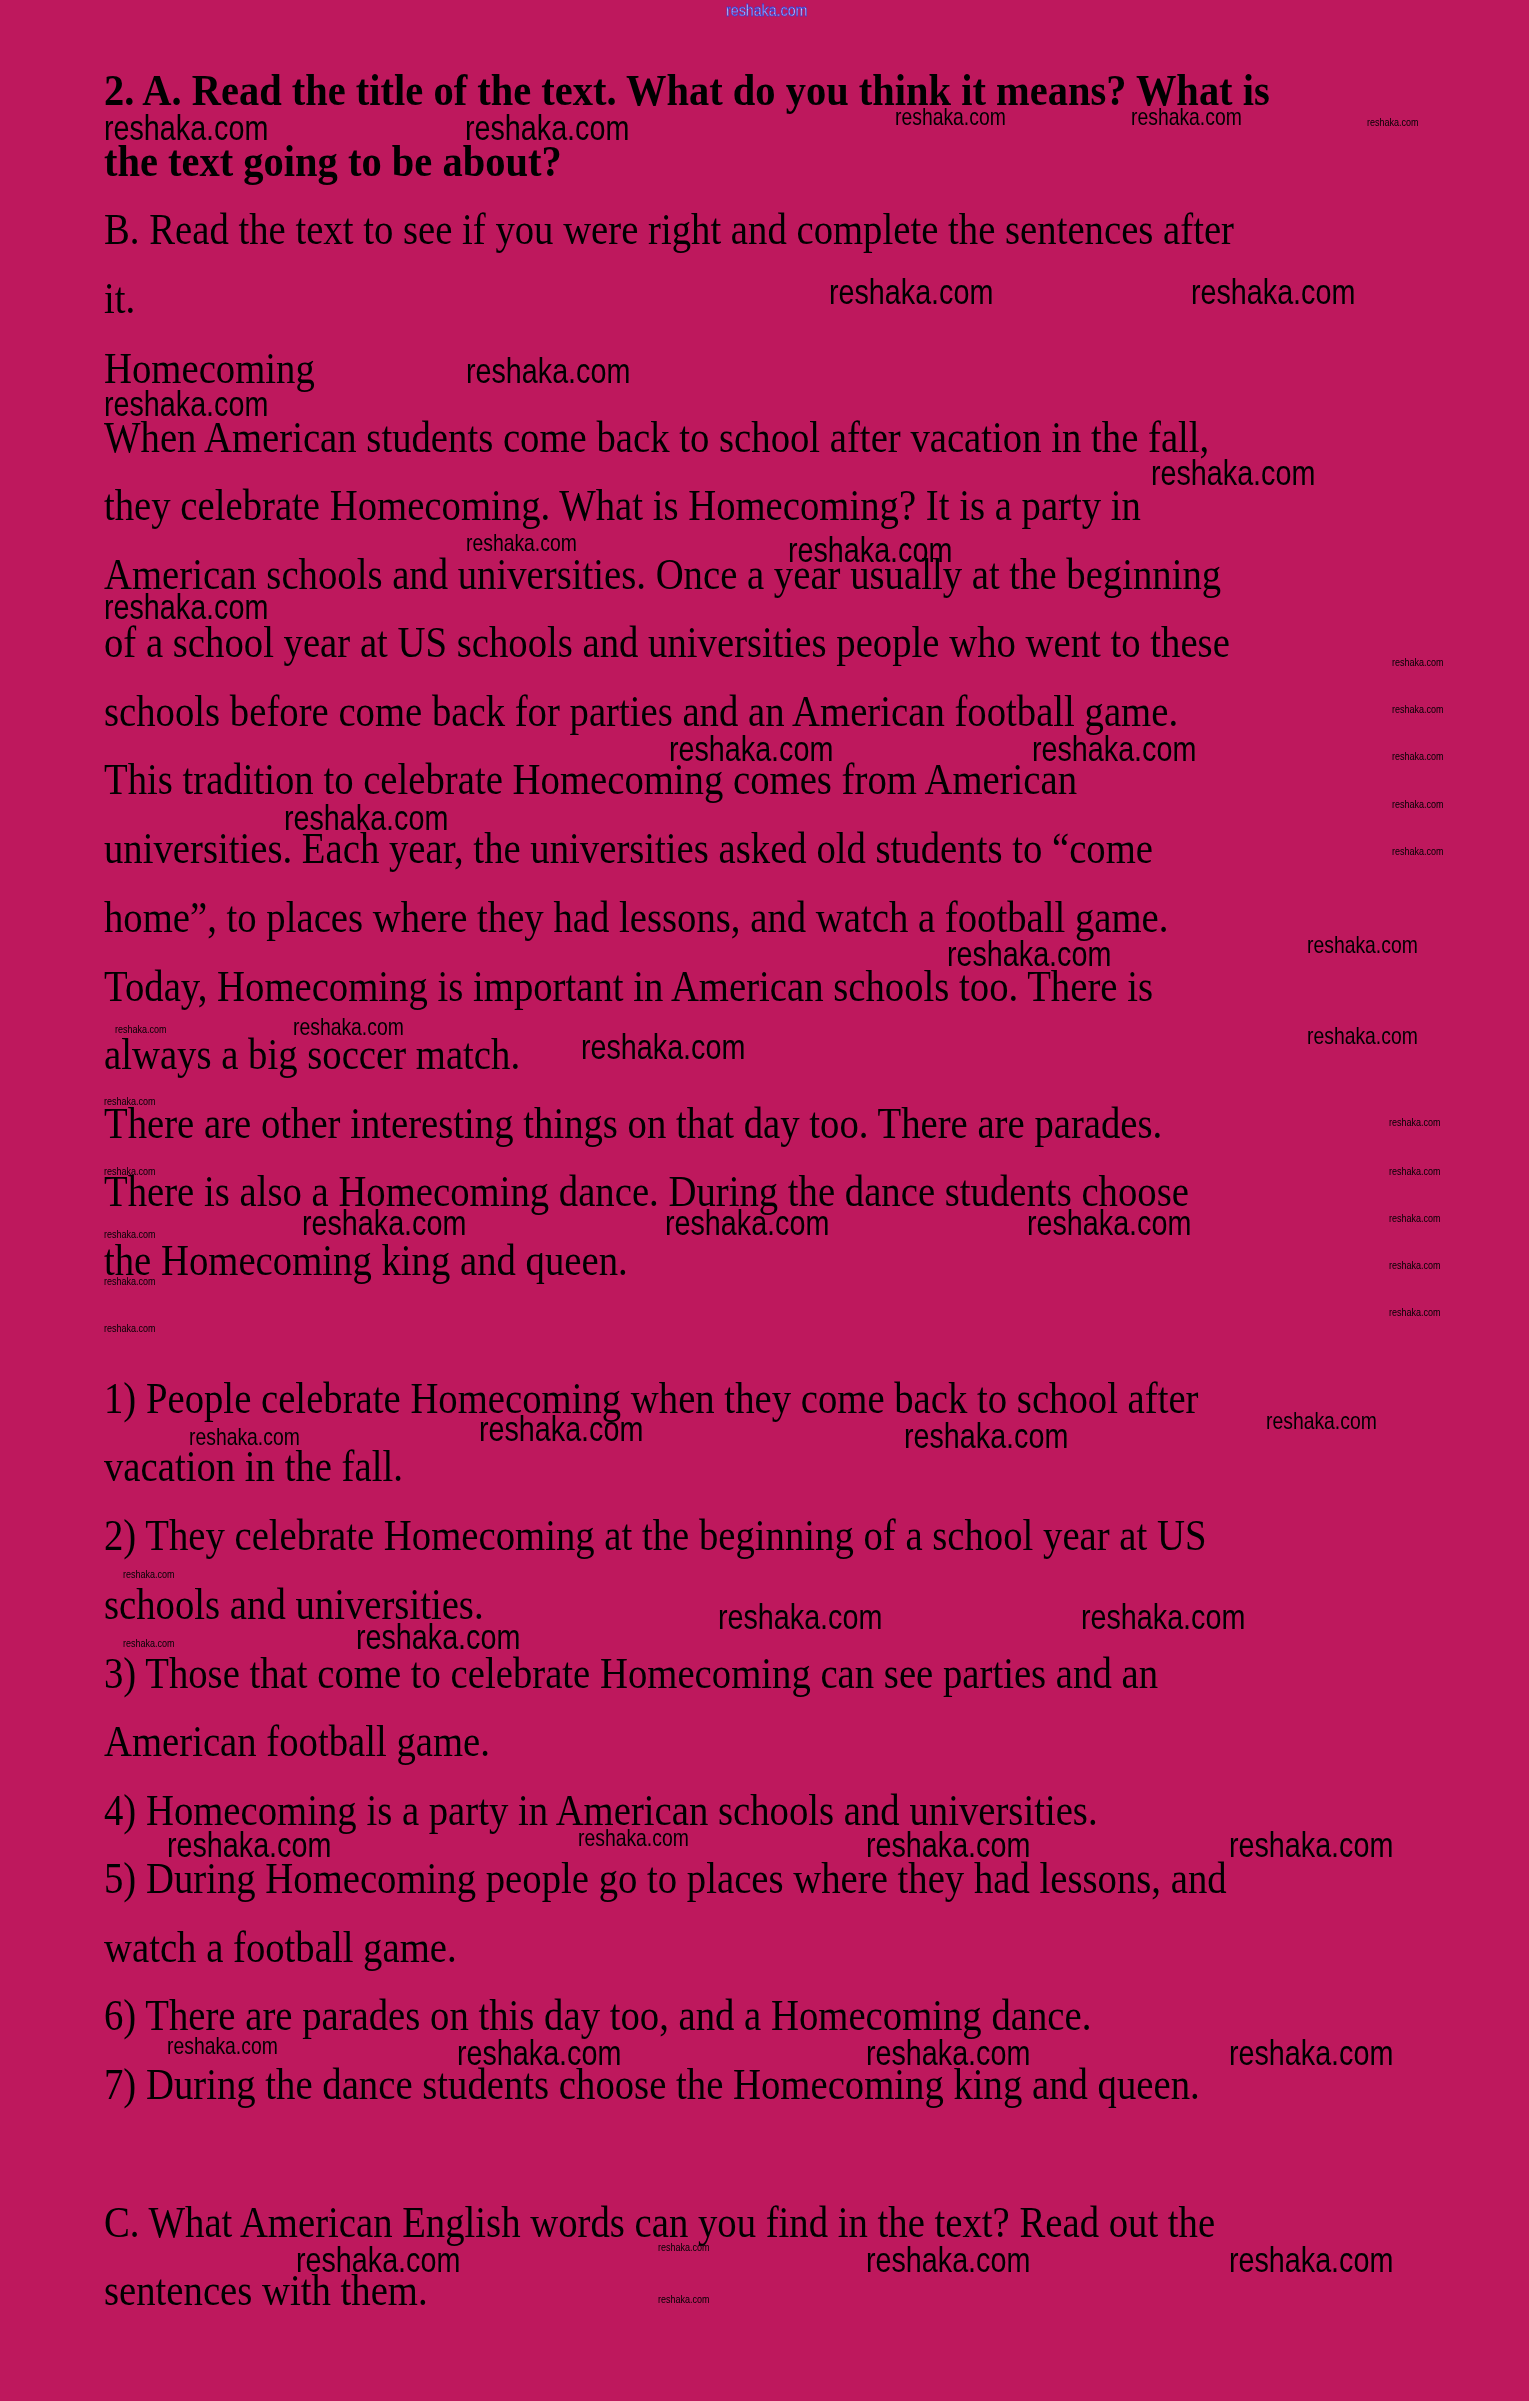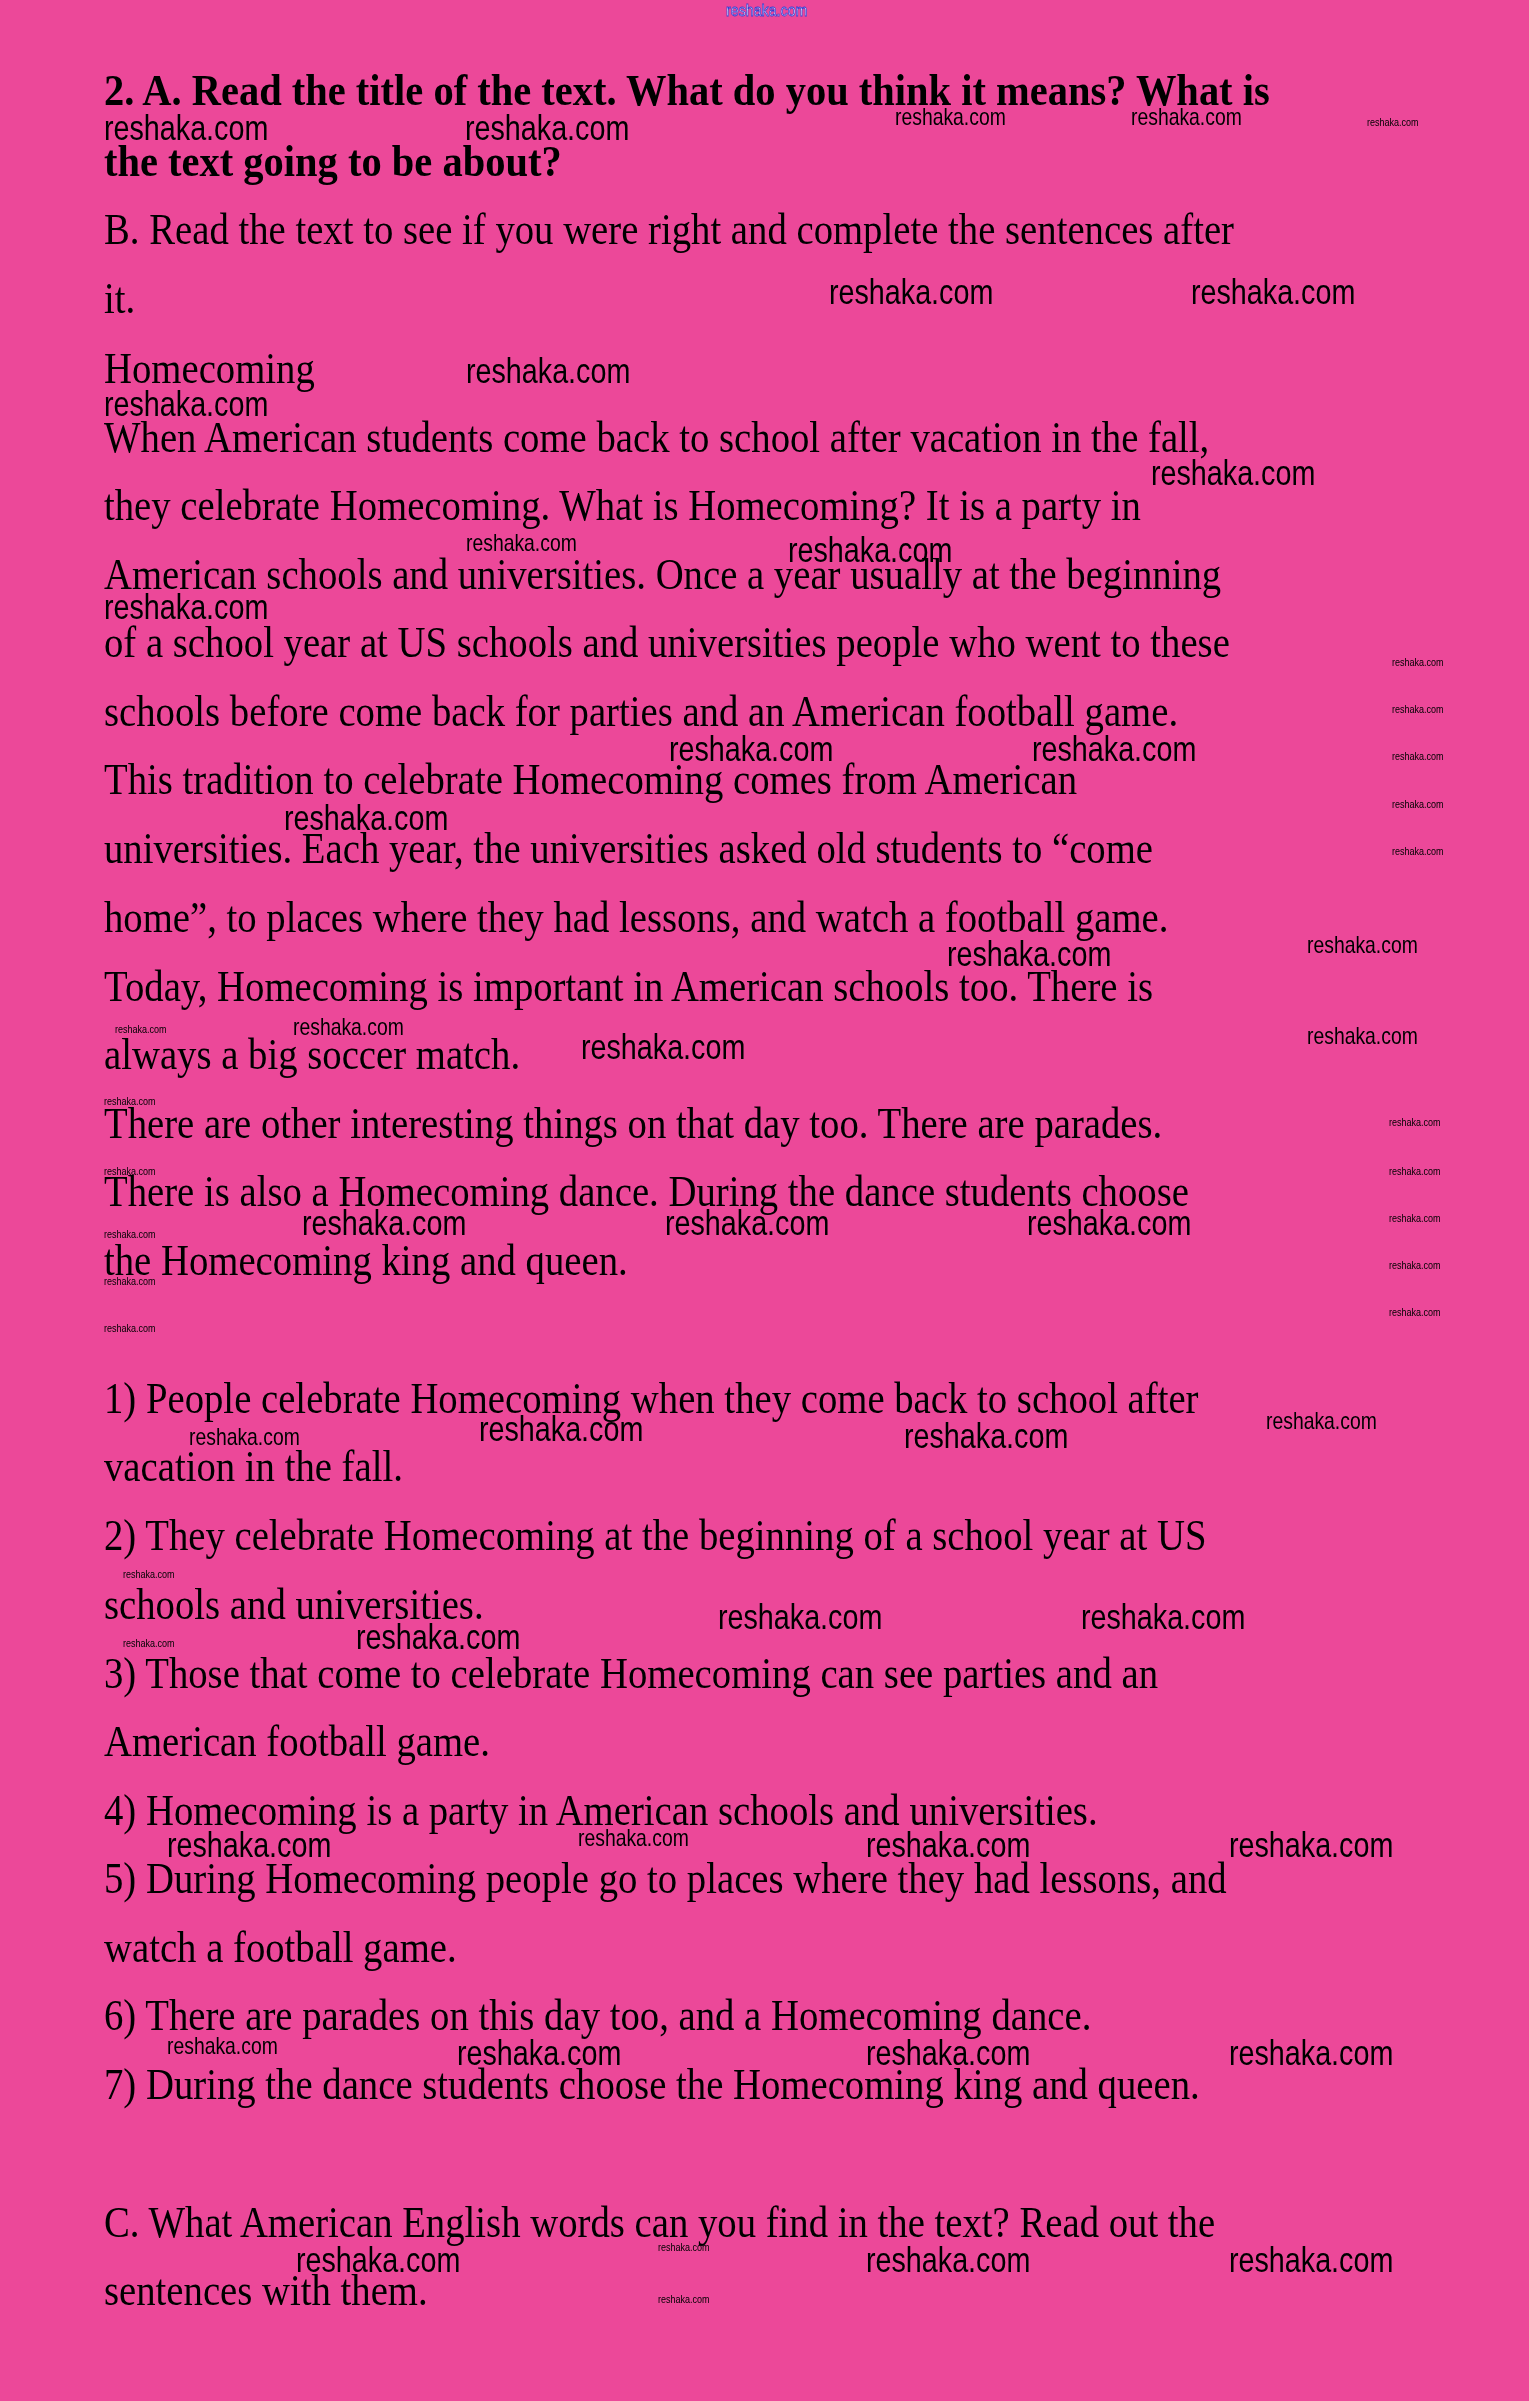--- a/index.html
+++ b/index.html
@@ -1,17 +1,17 @@
 <!DOCTYPE html>
 <html style="font-size:12.6px"><head>
 <meta charset="utf-8">
 <style>
   html, body { margin: 0; padding: 0; background: #ffffff; }
   body { width: 1530px; height: 2401px; position: relative; overflow: hidden; }
-  .page { position: absolute; left: 0; top: 0; width: 1530px; height: 2401px; background: #ec4899; }
+  .page { position: absolute; left: 0; top: 0; width: 1530px; height: 2401px; background: #be185d; }
   .line {
     position: absolute; left: 104px; white-space: nowrap;
     font-family: "Liberation Serif", "DejaVu Serif", serif;
     font-size: 44px; color: #000; line-height: 1;
     transform-origin: left top; transform: scaleX(0.88);
   }
   .bold { font-weight: bold; transform: scaleX(0.92); }
   .wm {
     position: absolute; white-space: nowrap;
     font-family: "Liberation Sans", "DejaVu Sans", sans-serif;

